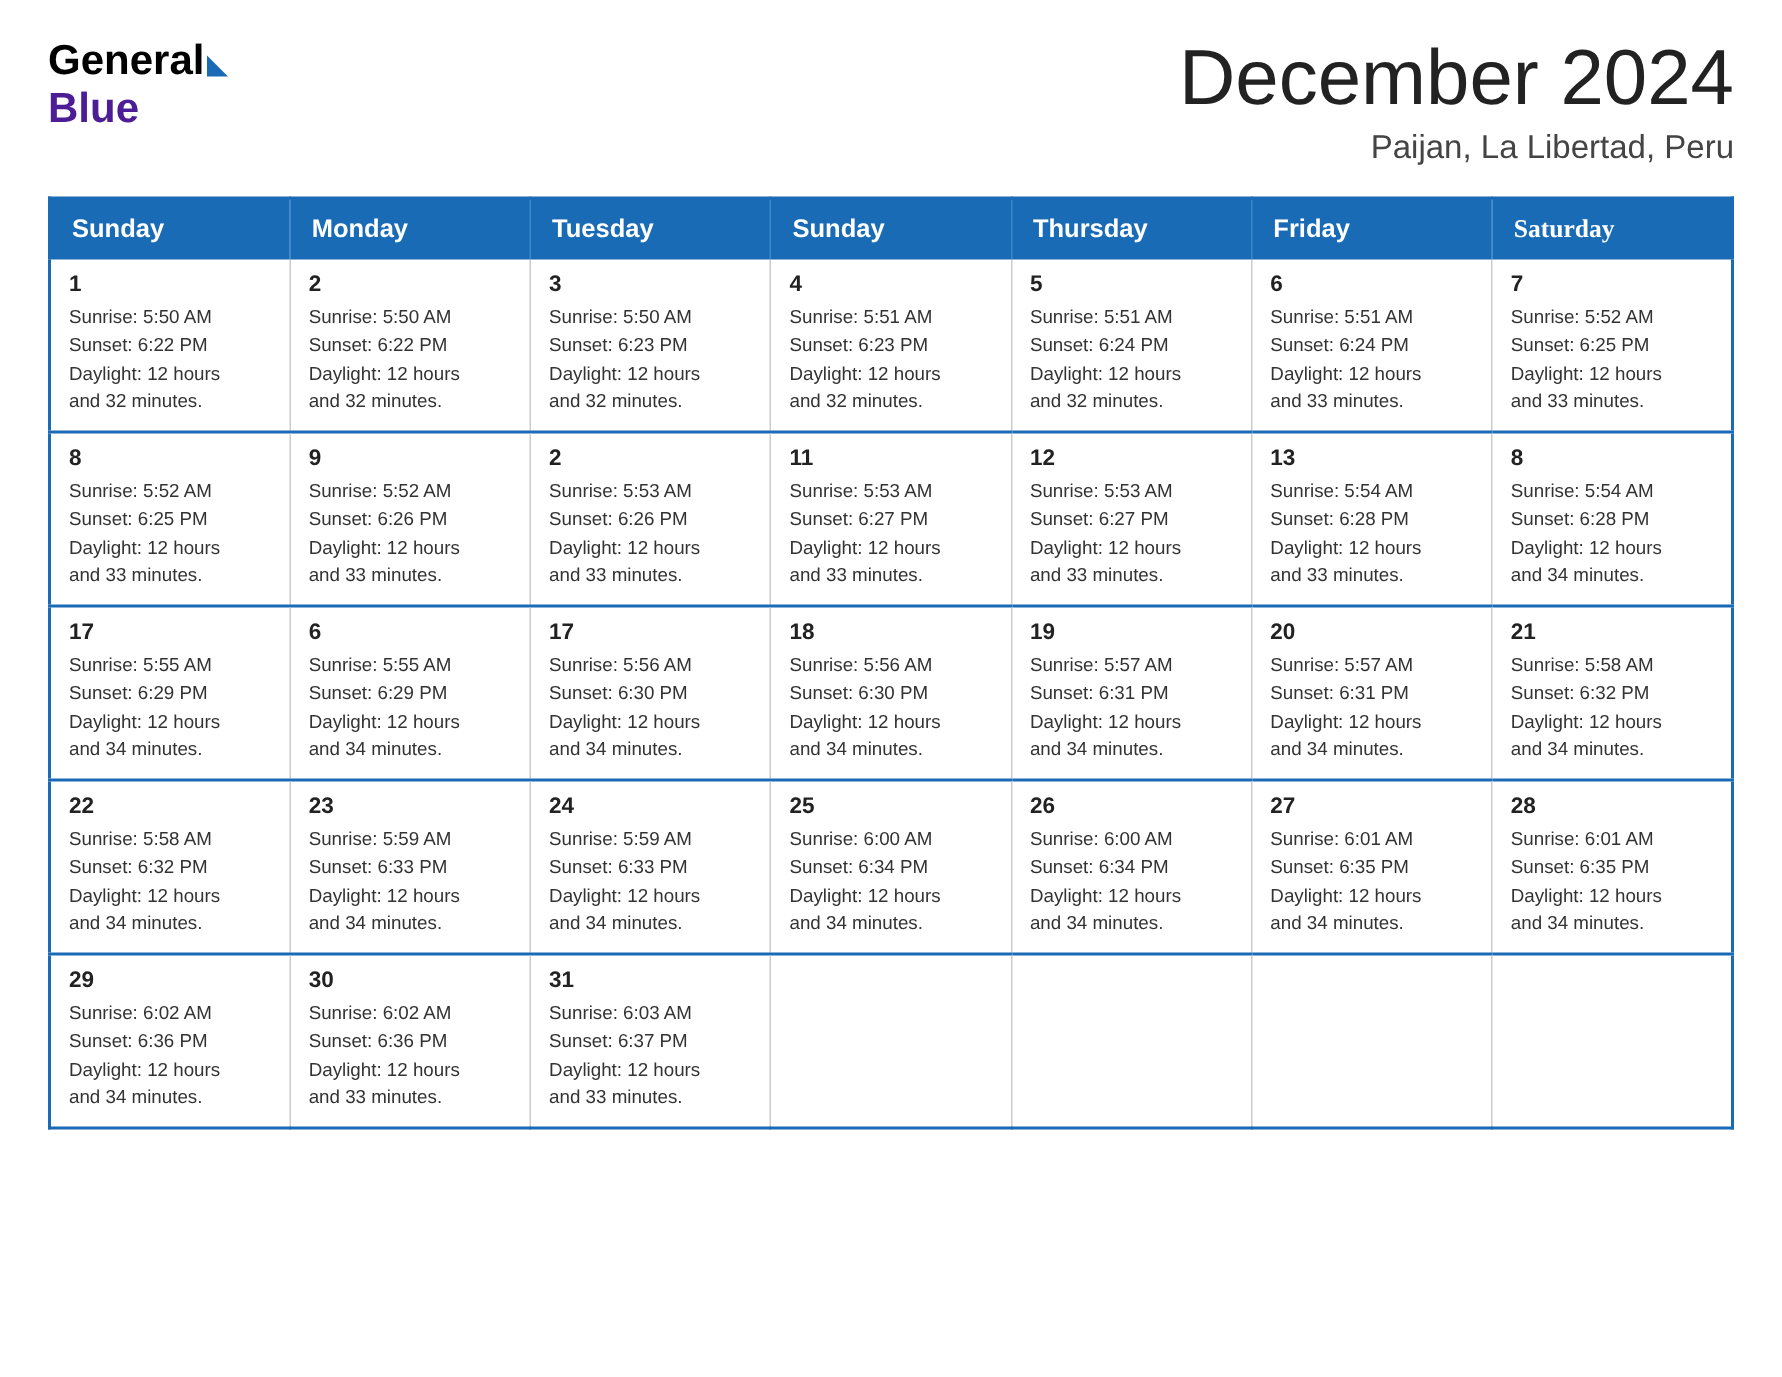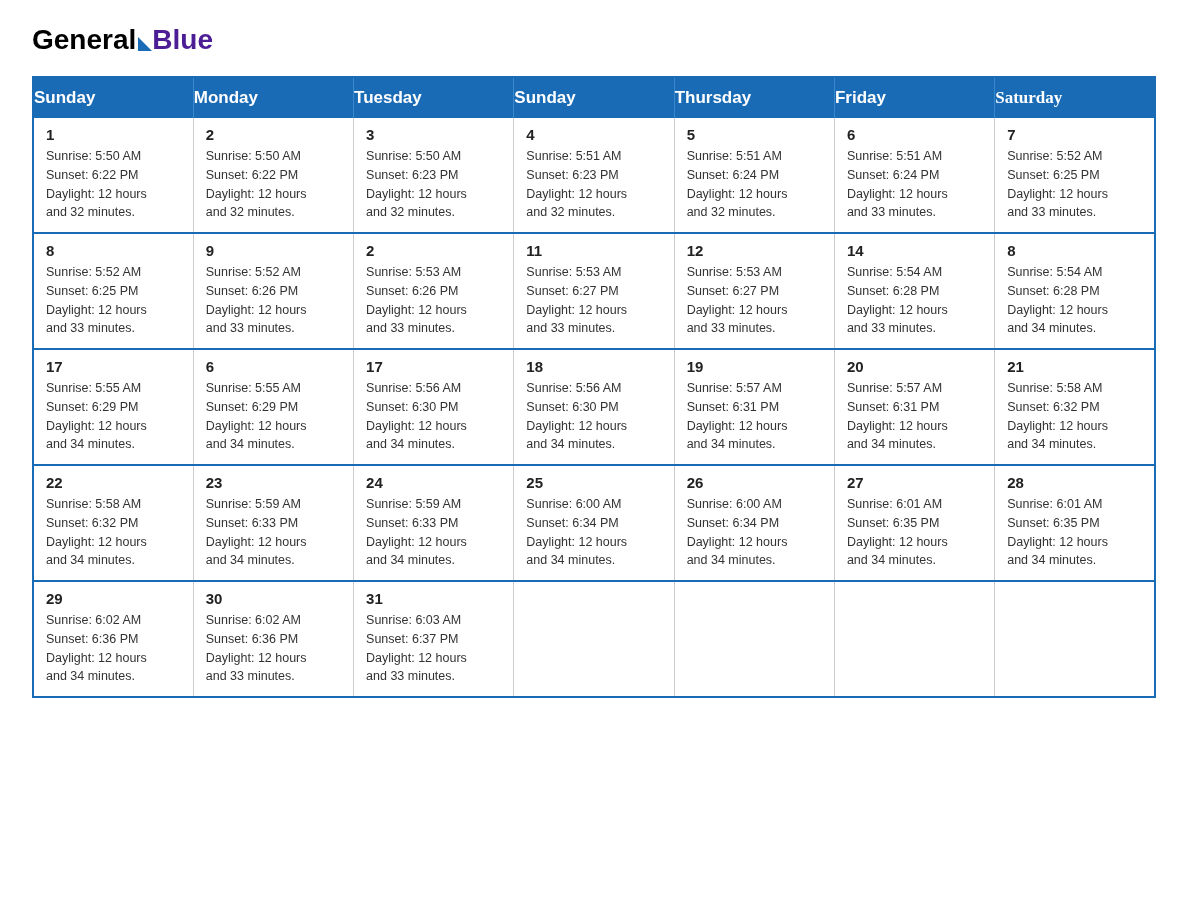--- a/index.html
+++ b/index.html
@@ -14,21 +14,21 @@
     
     .header {
       display: flex;
       justify-content: space-between;
       align-items: flex-start;
       margin-bottom: 20px;
     }
 
     .logo {
       display: flex;
-      flex-direction: row;
+      flex-direction: column;
       align-items: flex-start;
     }
 
     .logo-text {
       display: flex;
       align-items: center;
     }
 
     .logo-general {
       font-size: 28px;
@@ -75,21 +75,21 @@
       width: 100%;
       border-collapse: collapse;
       border: 2px solid #1a6bb5;
     }
 
     .calendar-table th {
       background-color: #1a6bb5;
       color: #ffffff;
       font-size: 17px;
       font-weight: bold;
-      padding: 10px 0;
+      padding: 10px 14px;
       text-align: left;
       border-right: 1px solid #3a88cc;
     }
 
     .calendar-table th:last-child {
       border-right: none;
       font-family: Liberation Serif, serif;
     }
 
     .calendar-table td {
@@ -134,20 +134,24 @@
 <div class="header">
   <div class="logo">
     <div class="logo-text">
       <span class="logo-general">General</span>
       <div class="logo-arrow"></div>
     </div>
     <div style="display:flex; align-items:center; margin-left:0;">
       <span class="logo-blue" style="margin-left:0;">Blue</span>
     </div>
   </div>
+  <div class="title-area">
+    <div class="month-title">December 2024</div>
+    <div class="location-title">Paijan, La Libertad, Peru</div>
+  </div>
 </div>
 
 <table class="calendar-table">
   <thead>
     <tr>
     <th>Sunday</th>
         <th>Monday</th>
         <th>Tuesday</th>
         <th>Sunday</th>
         <th>Thursday</th>
@@ -201,21 +205,21 @@
         </td>
         <td>
           <div class="day-number">11</div>
           <div class="day-info">Sunrise: 5:53 AM<br>Sunset: 6:27 PM<br>Daylight: 12 hours<br>and 33 minutes.</div>
         </td>
         <td>
           <div class="day-number">12</div>
           <div class="day-info">Sunrise: 5:53 AM<br>Sunset: 6:27 PM<br>Daylight: 12 hours<br>and 33 minutes.</div>
         </td>
         <td>
-          <div class="day-number">14</div>
+          <div class="day-number">13</div>
           <div class="day-info">Sunrise: 5:54 AM<br>Sunset: 6:28 PM<br>Daylight: 12 hours<br>and 33 minutes.</div>
         </td>
         <td>
           <div class="day-number">8</div>
           <div class="day-info">Sunrise: 5:54 AM<br>Sunset: 6:28 PM<br>Daylight: 12 hours<br>and 34 minutes.</div>
         </td>
       </tr>
       <tr>
         <td>
           <div class="day-number">17</div>

